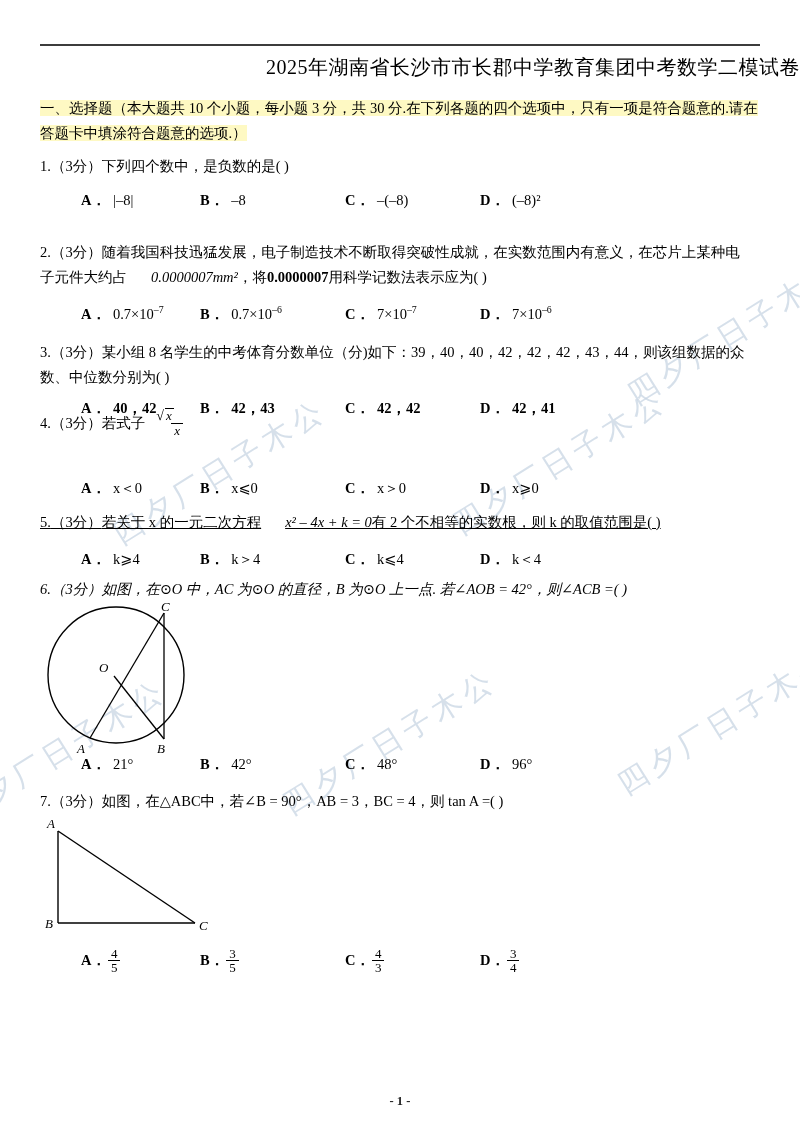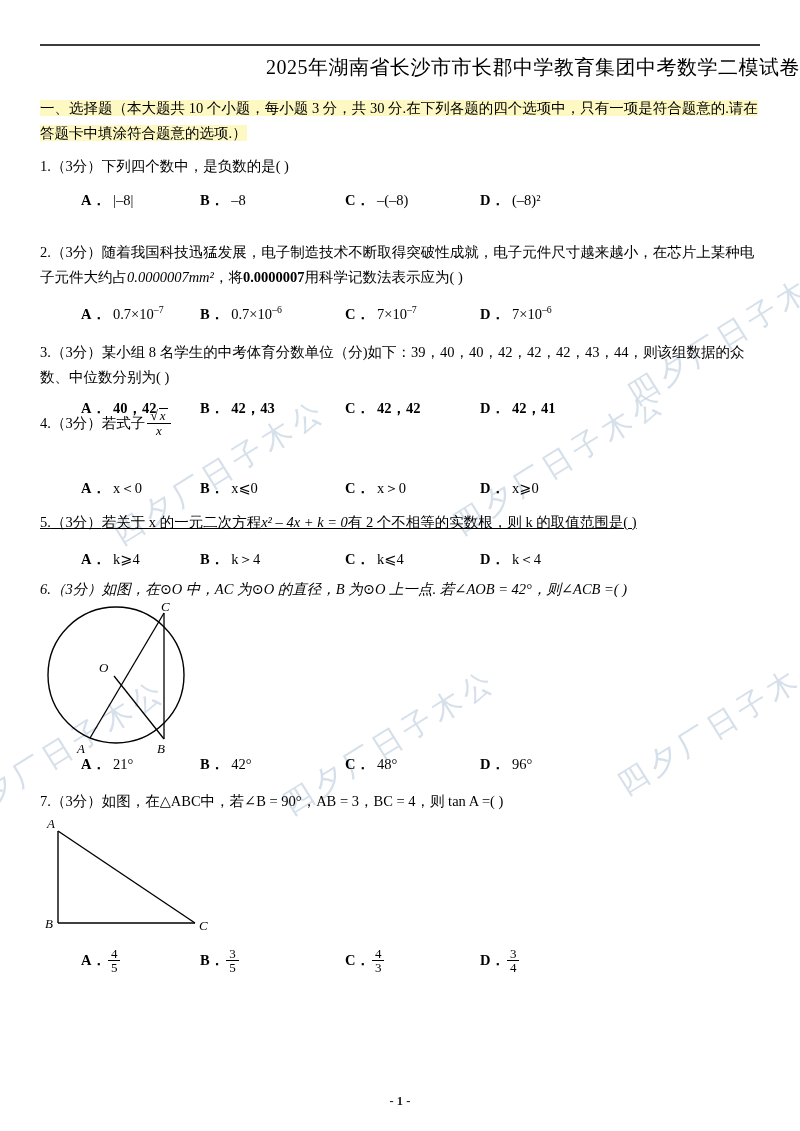--- a/index.html
+++ b/index.html
@@ -95,21 +95,21 @@
     top: 0;
     white-space: nowrap;
   }
   .opt .lbl { font-weight: bold; }
   .opt .val { font-style: normal; margin-left: 7px; }
   .opt-a { left: 21px; margin-left: 20px; }
   .opt-b { left: 160px; }
   .opt-c { left: 305px; }
   .opt-d { left: 440px; }
 
-  .mi { font-style: italic; font-family: "Liberation Serif", serif; }
+  .mi { font-style: italic; font-family: "Liberation Serif", serif; margin-left: 24px; }
   sup { font-size: .68em; vertical-align: super; line-height: 0; }
 
   .frac {
     display: inline-block;
     vertical-align: -0.55em;
     text-align: center;
     font-size: 13px;
     line-height: 1.02;
     margin: 0 2px;
   }
@@ -164,21 +164,21 @@
     <span>1.</span><span>（3分）</span><span>下列四个数中，是负数的是(        )</span>
   </div>
   <div class="opts" style="top:191px;">
     <span class="opt opt-a"><span class="lbl">A．</span><span class="val">|–8|</span></span>
     <span class="opt opt-b"><span class="lbl">B．</span><span class="val">–8</span></span>
     <span class="opt opt-c"><span class="lbl">C．</span><span class="val">–(–8)</span></span>
     <span class="opt opt-d"><span class="lbl">D．</span><span class="val">(–8)²</span></span>
   </div>
 
   <div class="q" style="top:240px;">
-    <span class="body"><span>2.</span><span>（3分）</span><span>随着我国科技迅猛发展，电子制造技术不断取得突破性成就，电子元件尺寸越来越小，在芯片上某种电</span></span>
+    <span class="body"><span>2.</span><span>（3分）</span><span>随着我国科技迅猛发展，电子制造技术不断取得突破性成就，在实数范围内有意义，在芯片上某种电</span></span>
     <span class="line2"><span>子元件大约占</span><span class="mi">0.0000007mm²</span><span>，将</span><b>0.0000007</b><span>用科学记数法表示应为(        )</span></span>
   </div>
   <div class="opts" style="top:305px;">
     <span class="opt opt-a"><span class="lbl">A．</span><span class="val"><span>0.7×10</span><sup>–7</sup></span></span>
     <span class="opt opt-b"><span class="lbl">B．</span><span class="val"><span>0.7×10</span><sup>–6</sup></span></span>
     <span class="opt opt-c"><span class="lbl">C．</span><span class="val"><span>7×10</span><sup>–7</sup></span></span>
     <span class="opt opt-d"><span class="lbl">D．</span><span class="val"><span>7×10</span><sup>–6</sup></span></span>
   </div>
 
   <div class="q" style="top:340px;">

